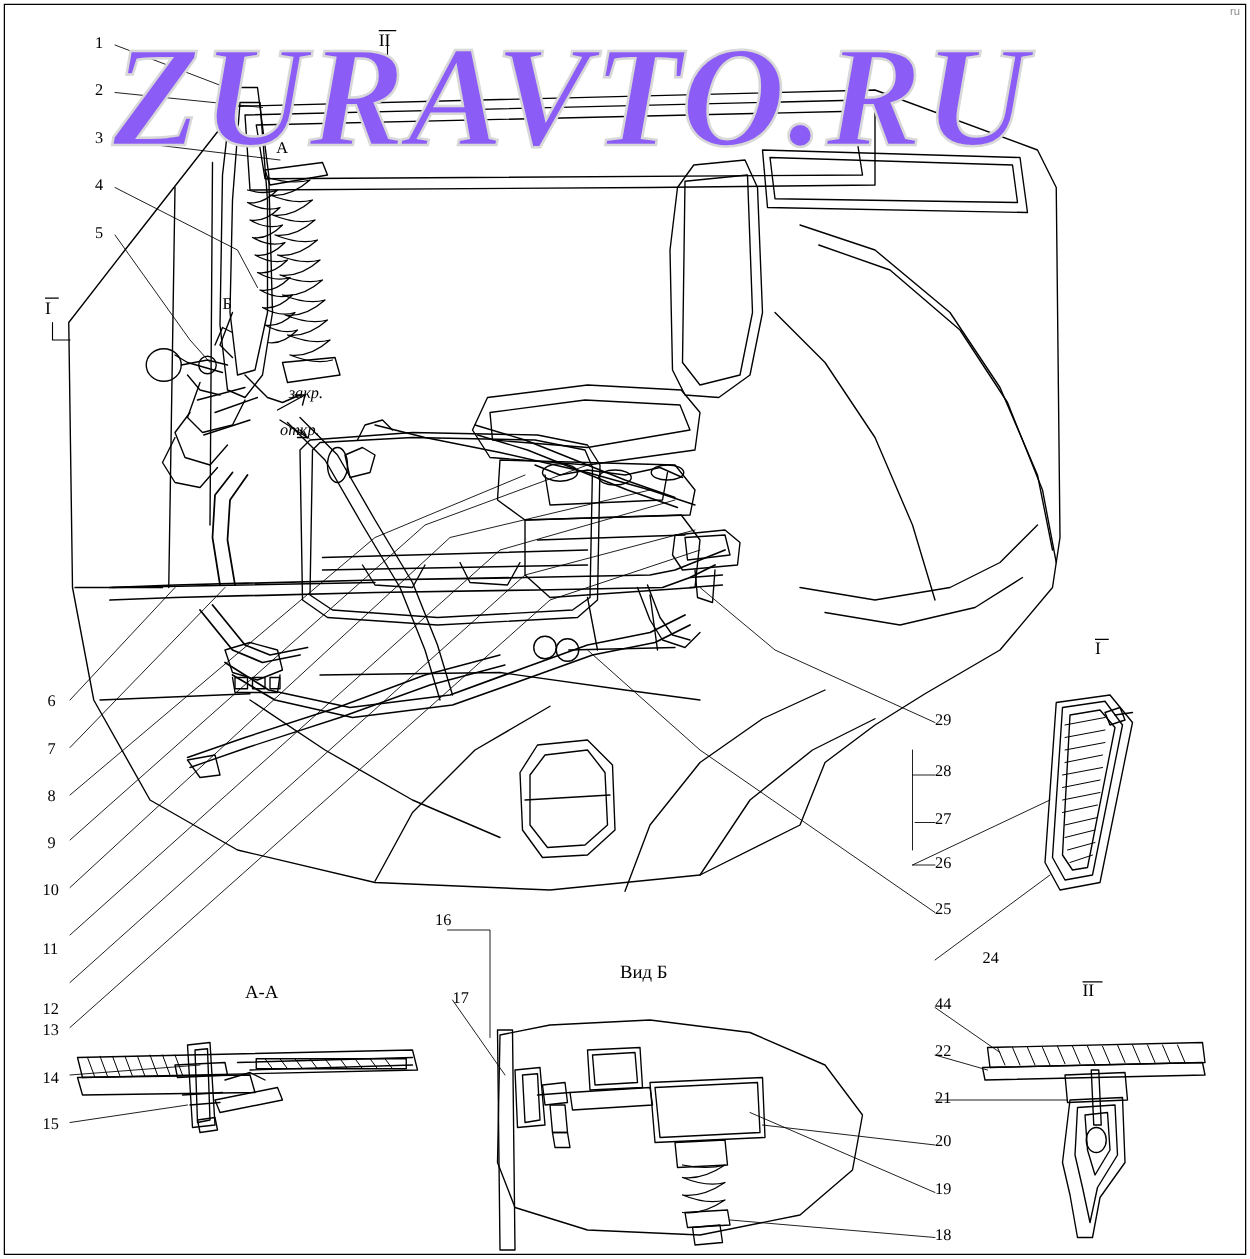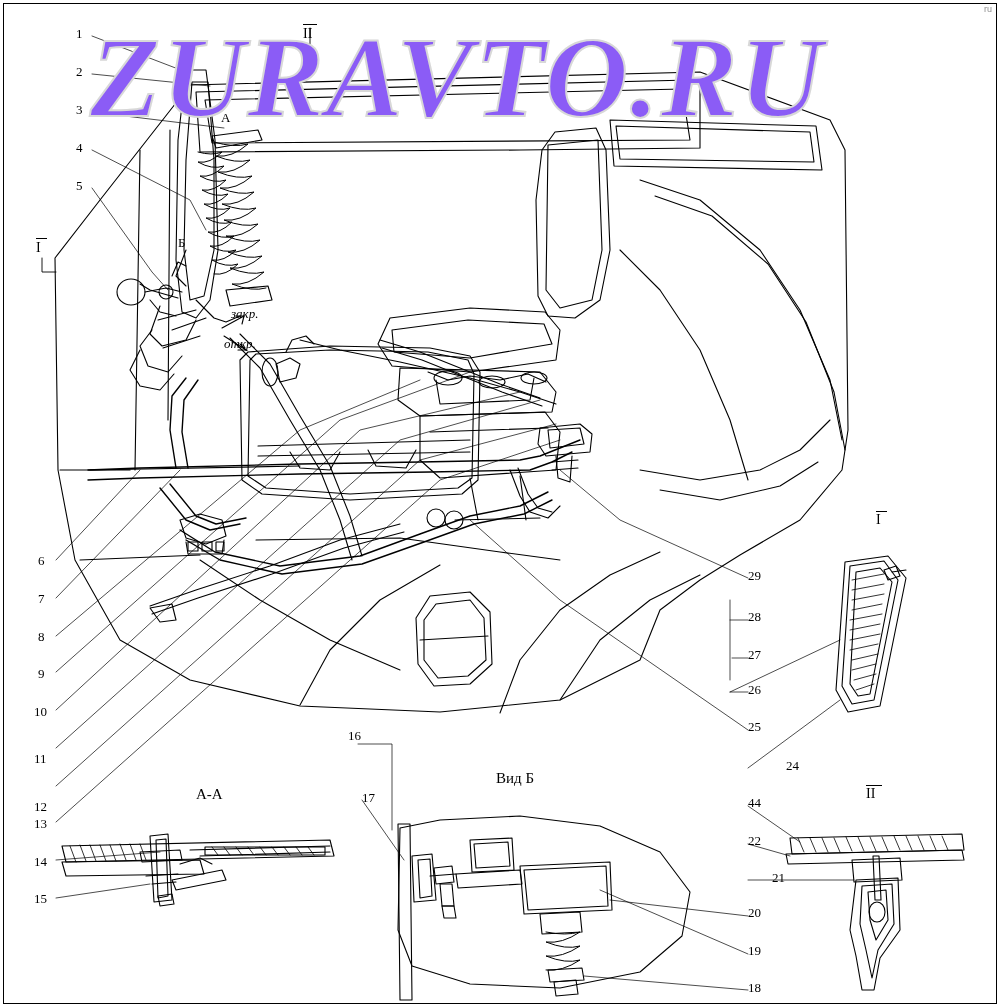--- a/index.html
+++ b/index.html
@@ -390,18 +390,18 @@
   <div class="lbl" style="left:348px; top:790px;margin-left:14px;">17</div>
 
   <div class="lbl" style="left:748px; top:568px;">29</div>
   <div class="lbl" style="left:748px; top:609px;">28</div>
   <div class="lbl" style="left:748px; top:647px;">27</div>
   <div class="lbl" style="left:748px; top:682px;text-align:center;">26</div>
   <div class="lbl" style="left:748px; top:719px;">25</div>
   <div class="lbl" style="left:786px; top:758px;">24</div>
   <div class="lbl" style="left:748px; top:795px;">44</div>
   <div class="lbl" style="left:748px; top:833px;">22</div>
-  <div class="lbl" style="left:748px; top:870px;margin-left:24px;">21</div>
+  <div class="lbl" style="left:748px; top:870px;">21</div>
   <div class="lbl" style="left:748px; top:905px;">20</div>
   <div class="lbl" style="left:748px; top:943px;">19</div>
   <div class="lbl" style="left:748px; top:980px;">18</div>
 
 </div>
 
 </body></html>

